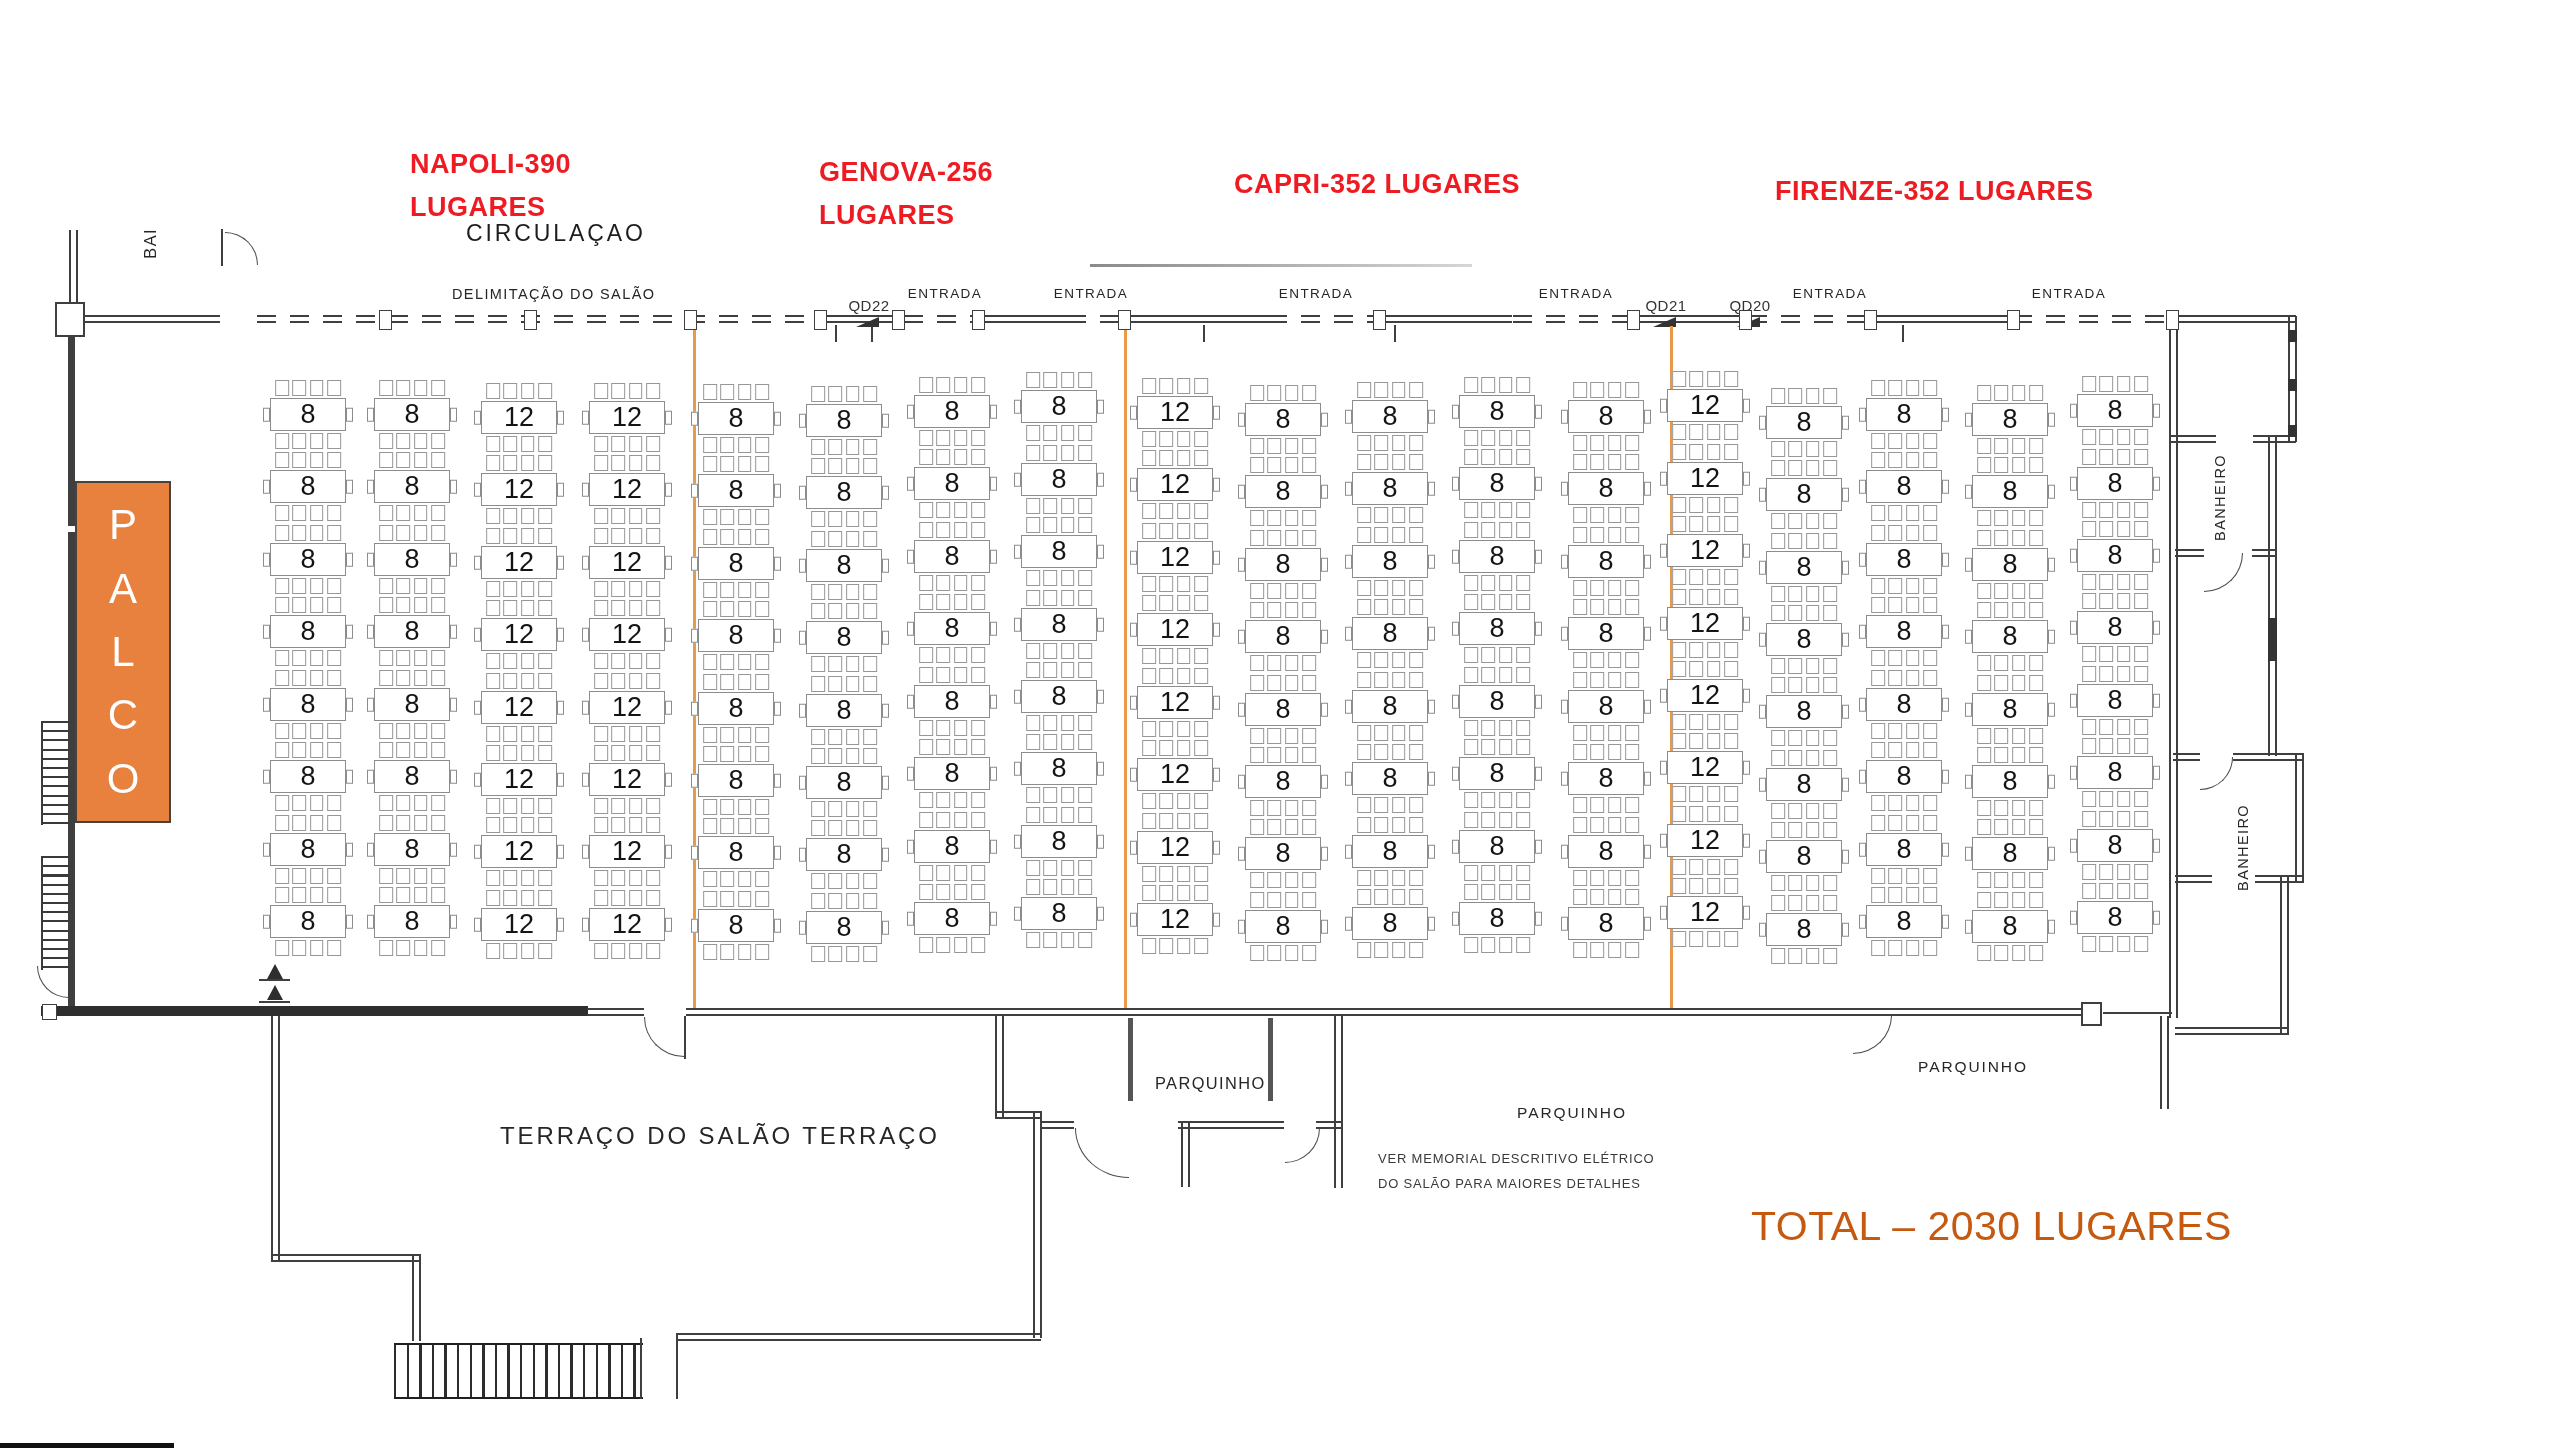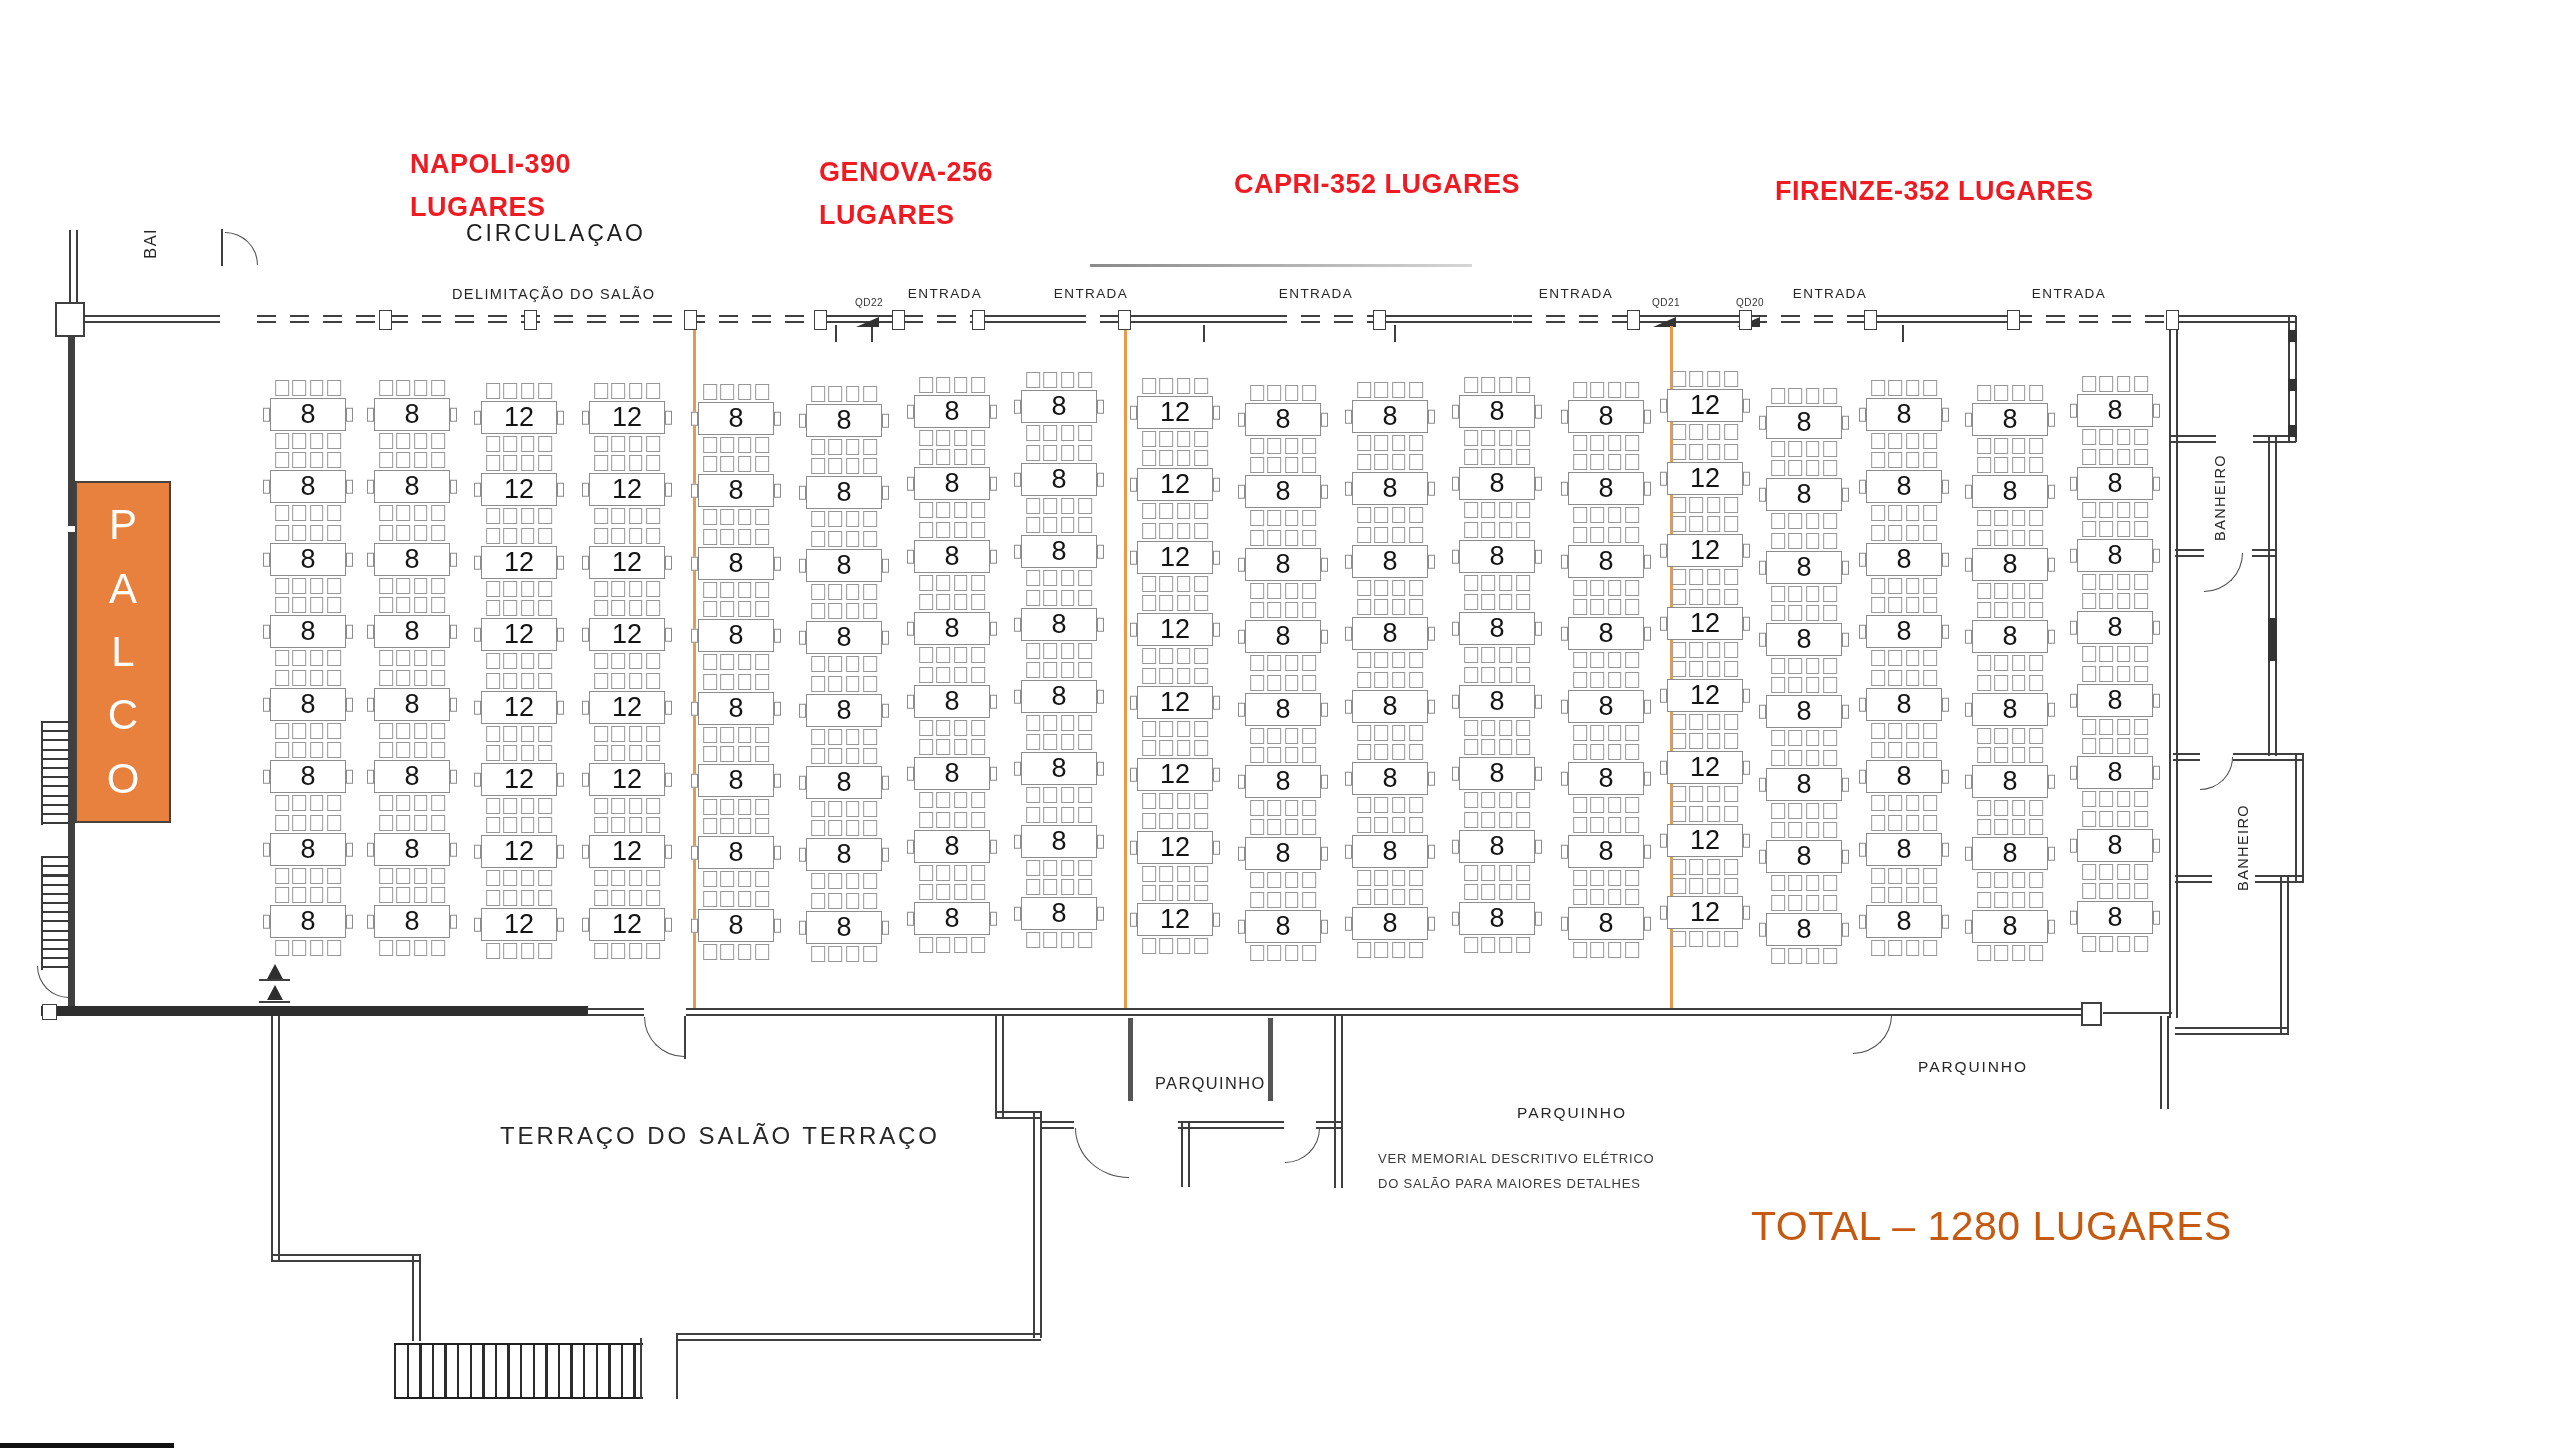--- a/index.html
+++ b/index.html
@@ -27,21 +27,21 @@
   .rail{position:absolute;border-top:2.9px solid #202020;border-bottom:2.9px solid #202020;box-sizing:border-box;
       background:repeating-linear-gradient(to right,#2c2c2c 0 2.3px,transparent 2.3px 12.6px);}
   .tri{position:absolute;width:0;height:0;}
   .win{position:absolute;width:8.7px;height:11.6px;background:#333;z-index:5;}
 
   
   .sec-label{position:absolute;color:var(--red,#EE1B23);font-size:27px;font-weight:700;line-height:43px;letter-spacing:0.5px;white-space:nowrap;}
   .circ{position:absolute;font-size:23px;color:#1d1d1d;letter-spacing:2.9px;white-space:nowrap;}
   .cad{position:absolute;color:#262626;white-space:nowrap;letter-spacing:1.4px;}
   .entrada{position:absolute;font-size:13.5px;color:#262626;letter-spacing:1.4px;transform:translateX(-50%);white-space:nowrap;z-index:7;}
-  .qd{position:absolute;font-size:10px;color:#333;letter-spacing:0.5px;transform:translateX(-50%);z-index:7;}
+  .qd{position:absolute;font-size:15px;color:#333;letter-spacing:0.5px;transform:translateX(-50%);z-index:7;}
   .vtext{position:absolute;writing-mode:vertical-rl;transform:rotate(180deg);font-size:14.5px;color:#262626;letter-spacing:1.4px;white-space:nowrap;}
   .total{position:absolute;font-size:41px;color:var(--totalc,#C5590F);letter-spacing:0.5px;white-space:nowrap;}
   .memo{position:absolute;font-size:13px;line-height:25px;color:#3a3a3a;letter-spacing:0.8px;white-space:nowrap;}
 
   
   .palco{position:absolute;left:75px;top:481px;width:96px;height:342px;background:var(--stage,#E8813D);
          border:2.9px solid #4A413A;box-sizing:border-box;z-index:4;
          display:flex;flex-direction:column;align-items:center;justify-content:space-evenly;}
   .palco span{color:#fff;font-size:42px;line-height:1;}
 
@@ -2676,17 +2676,17 @@
           <div class="chair"></div>
           <div class="chair"></div>
           <div class="chair"></div>
           <div class="chair"></div>
         </div>
         <div class="tab tl"></div>
         <div class="tab tr"></div>
       </div>
     </div>
 
-  <div class="total" style="left:1751px;top:1203px">TOTAL – 1280 LUGARES</div>
+  <div class="total" style="left:1751px;top:1203px">TOTAL – 2030 LUGARES</div>
 
   <div class="abs" style="left:0;top:1443px;width:174px;height:5.8px;background:#111"></div>
 </div>
 
 
 </body></html>

